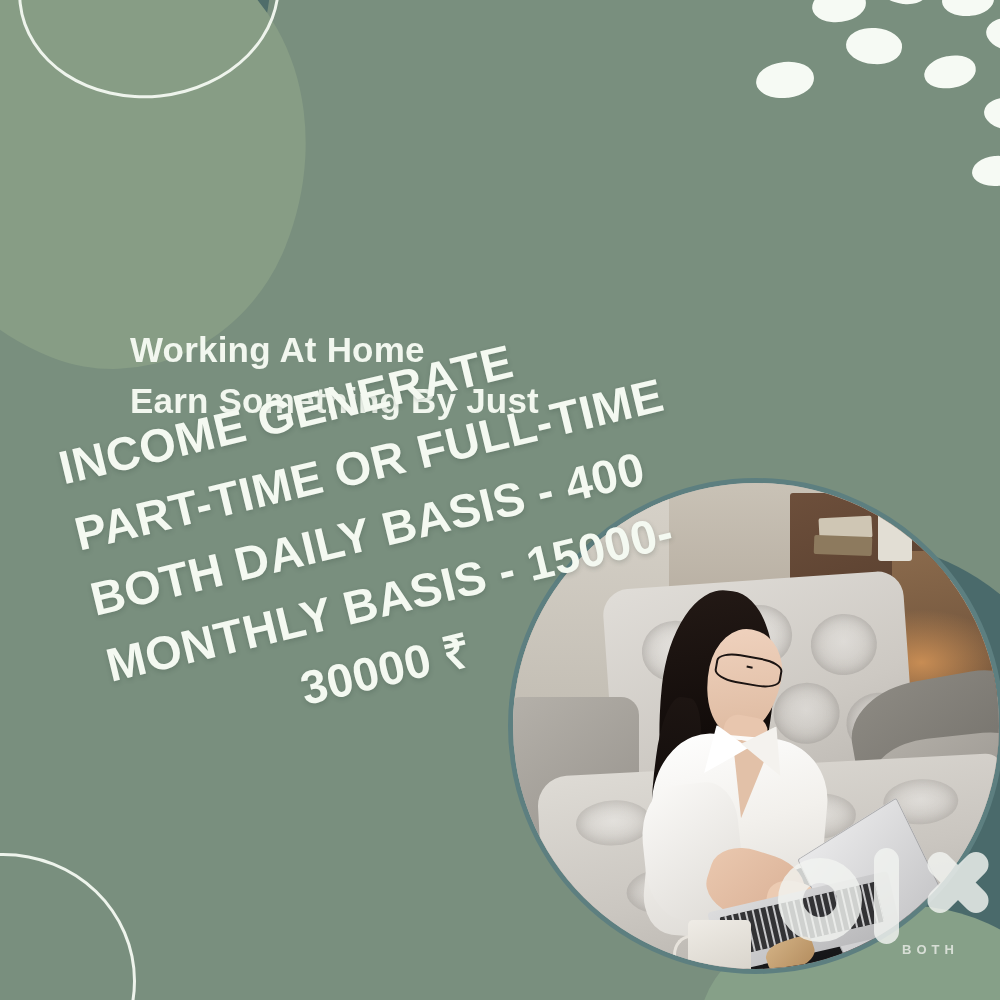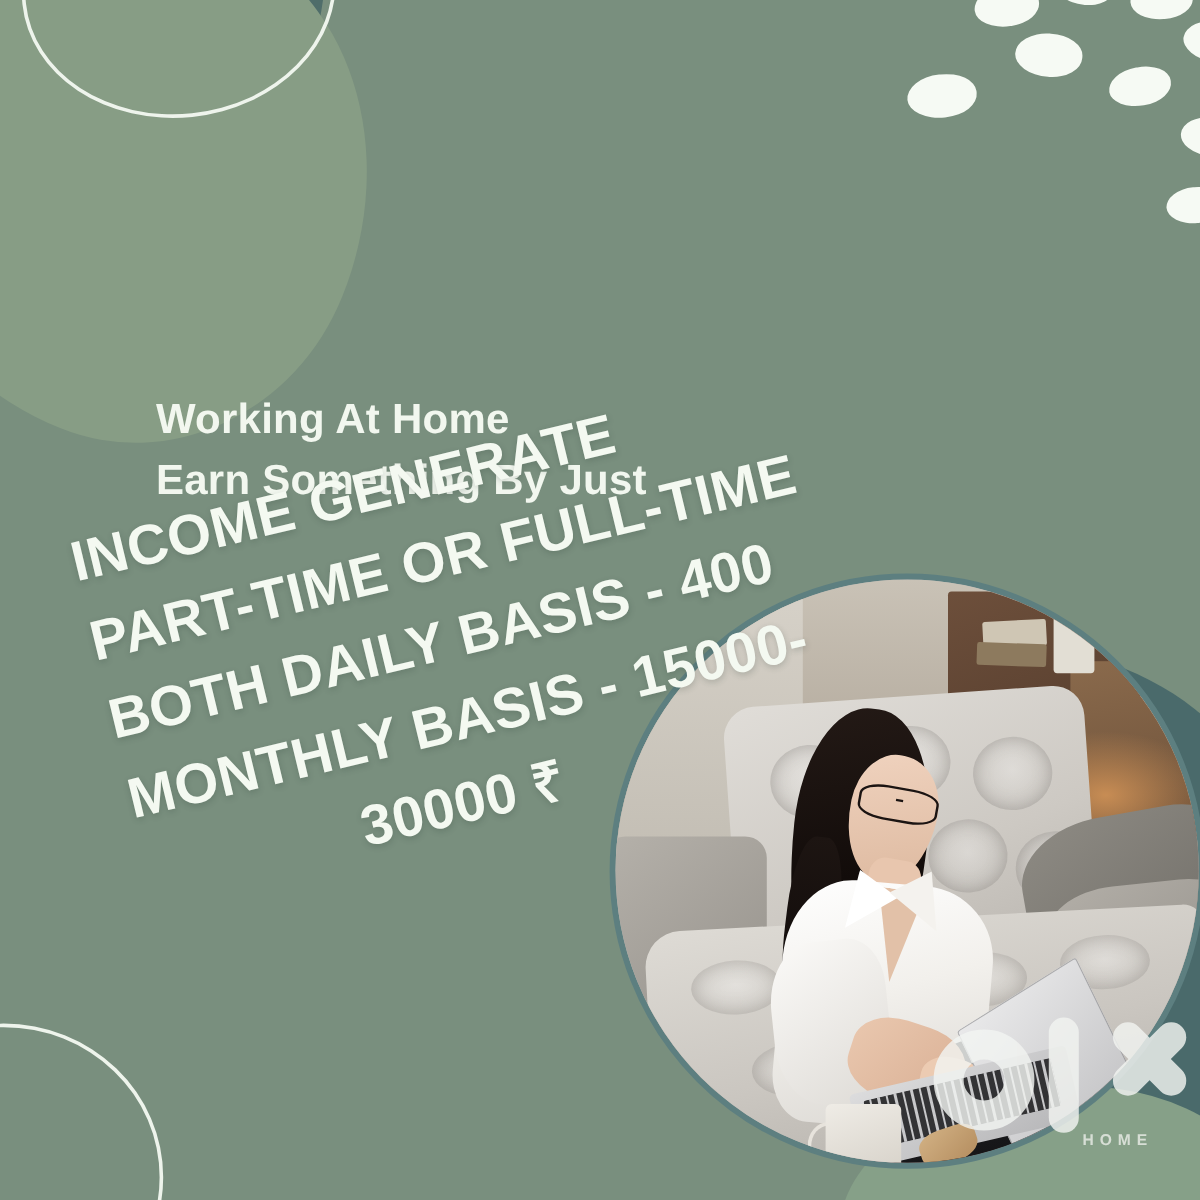--- a/index.html
+++ b/index.html
@@ -446,16 +446,16 @@
     <span>BOTH DAILY BASIS - 400</span>
     <span>MONTHLY BASIS - 15000-</span>
     <span class="last">30000 ₹</span>
   </div>
 
   <div class="olx">
     <div class="olx-o"></div>
     <div class="olx-l"></div>
     <div class="olx-x1"></div>
     <div class="olx-x2"></div>
-    <div class="olx-india">HOME</div>
+    <div class="olx-india">BOTH</div>
   </div>
 
 </div>
 
 </body></html>

